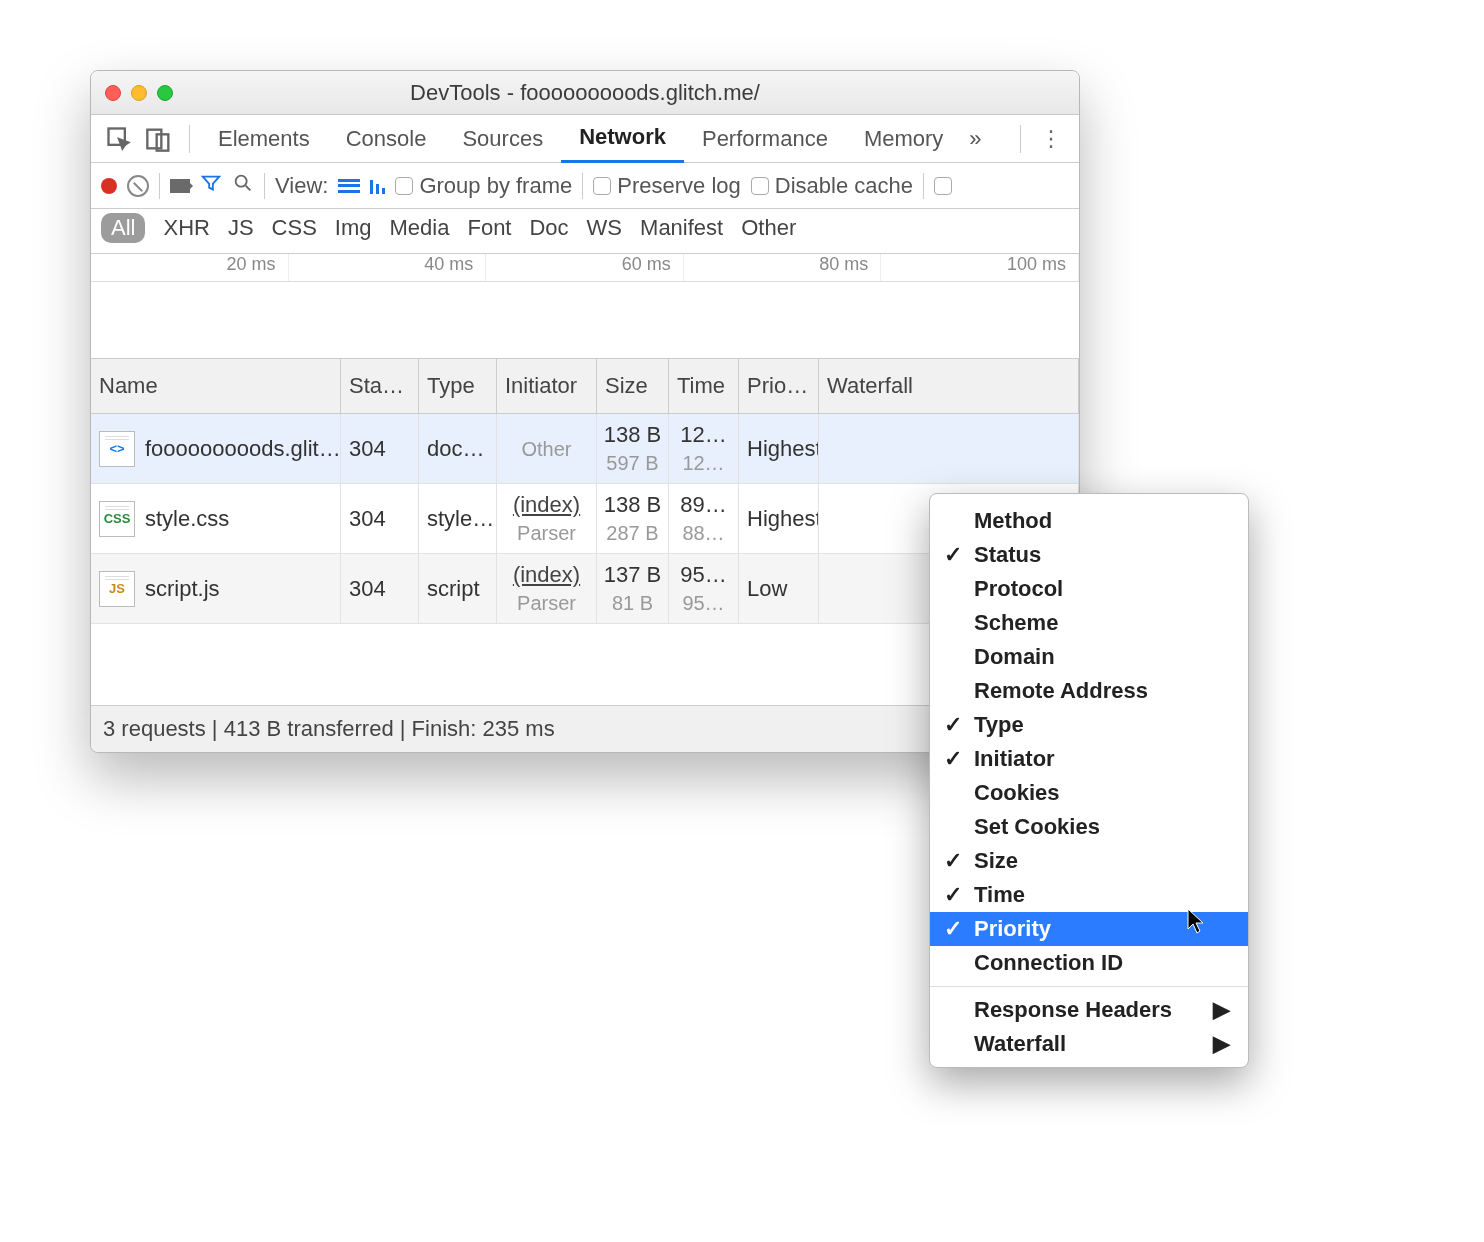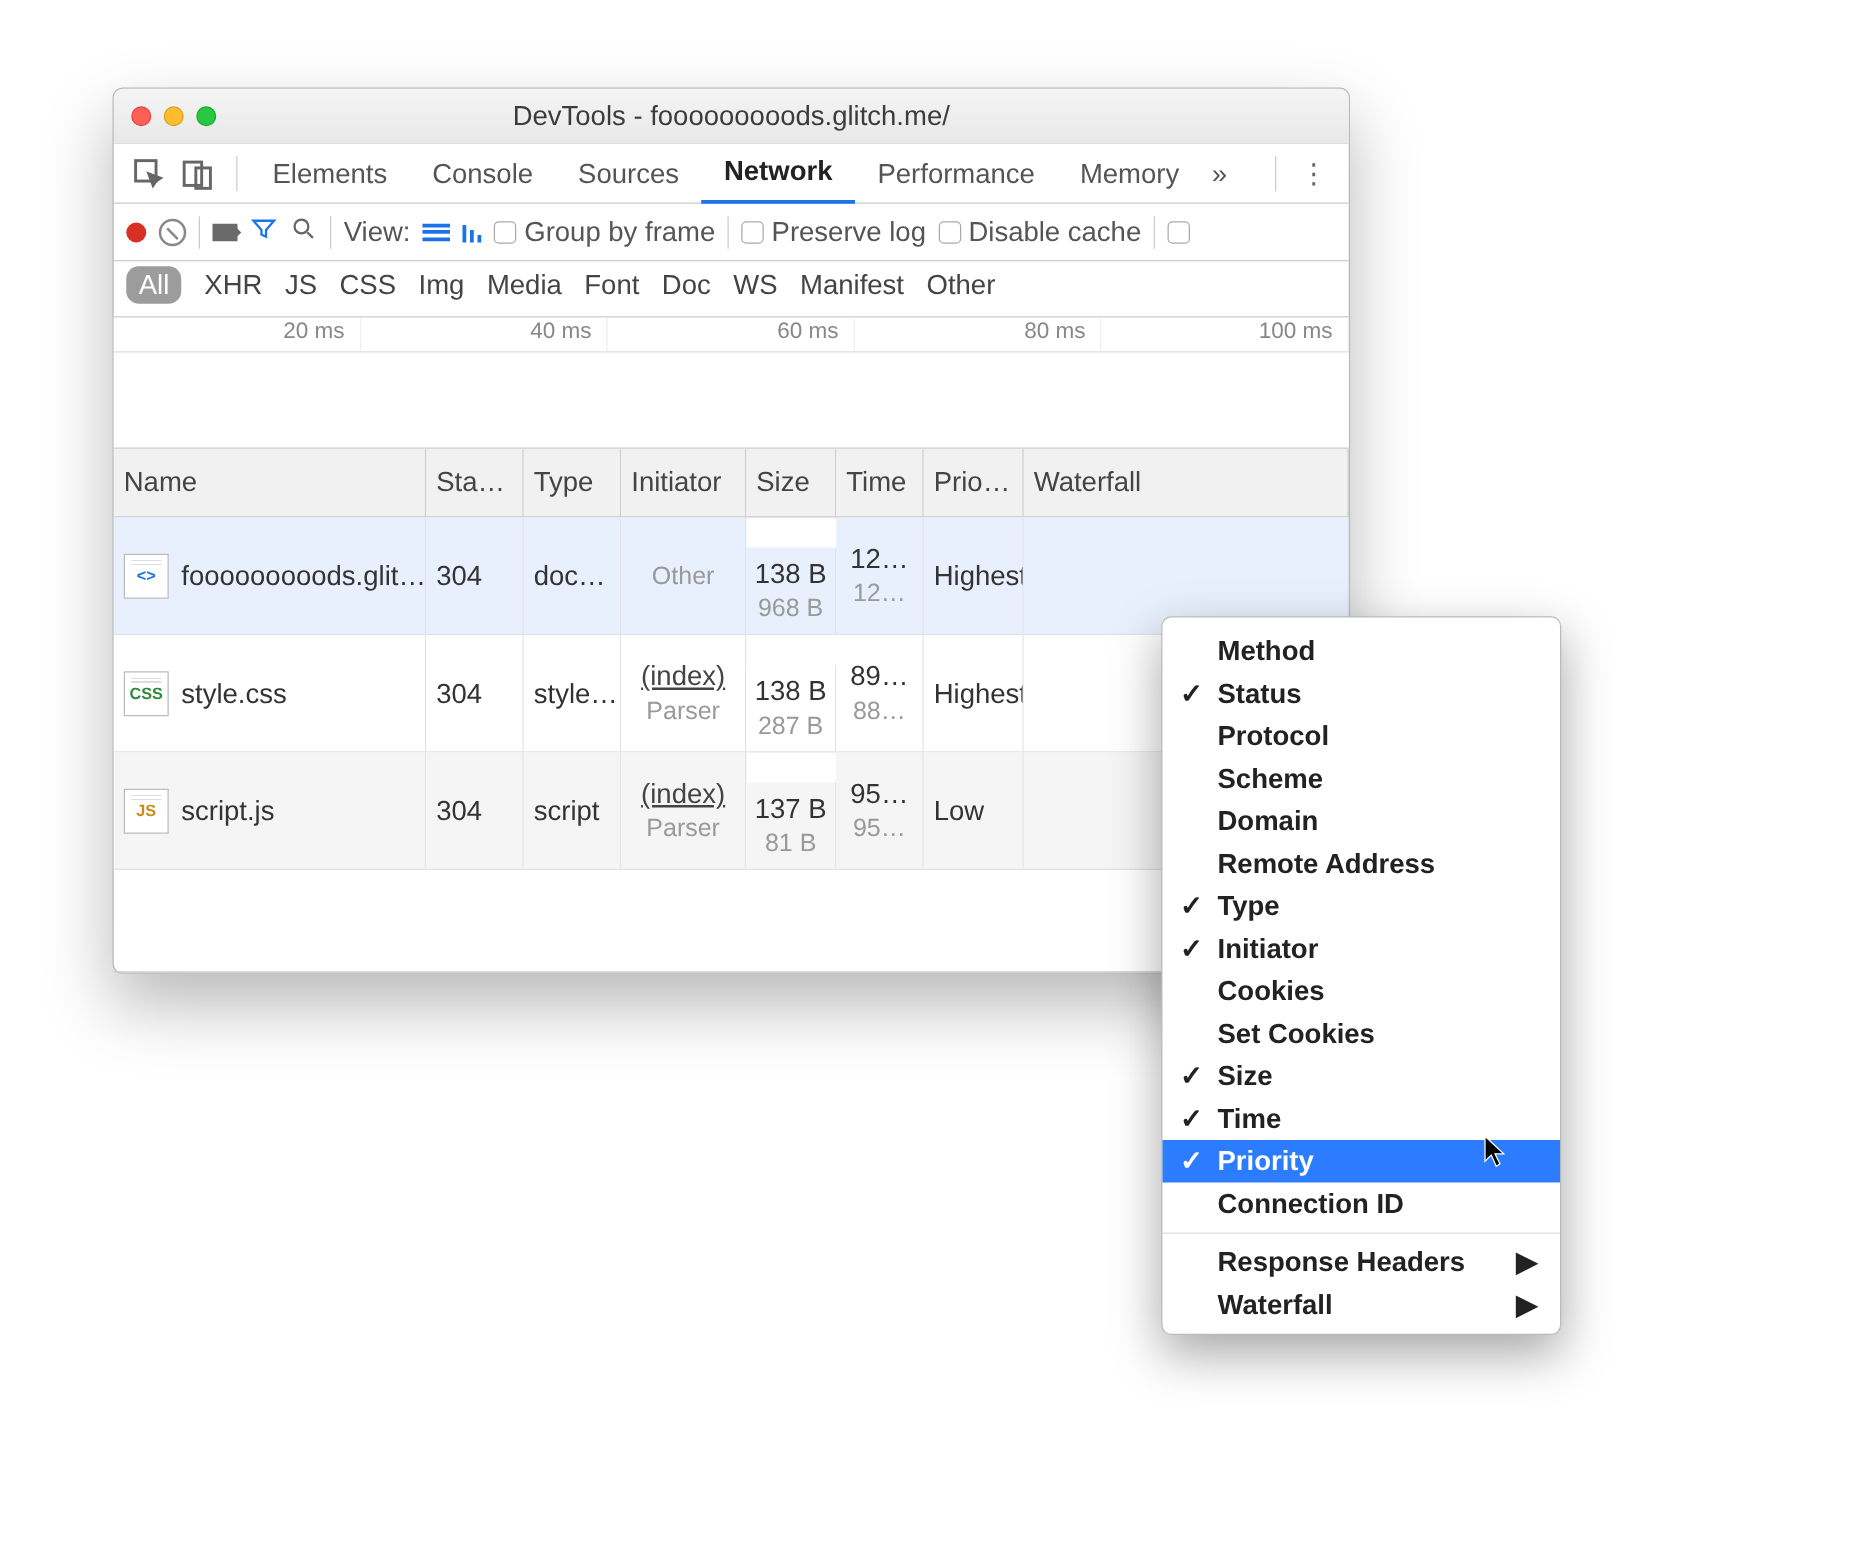--- a/index.html
+++ b/index.html
@@ -43,21 +43,21 @@
 .timeline .marks span { flex:1; text-align:right; padding-right:12px; border-right:1px solid #eee; }
 .grid { display:grid; grid-template-columns: 250px 78px 78px 100px 72px 70px 80px 260px; }
 .grid .hd { background:#f1f1f1; border-bottom:1px solid #ccc; border-right:1px solid #ccc; padding:14px 8px; color:#444; font-weight:400; white-space:nowrap; overflow:hidden; text-overflow:ellipsis; }
 .grid .cell { border-bottom:1px solid #e2e2e2; border-right:1px solid #e2e2e2; padding:8px 8px; color:#333; white-space:nowrap; overflow:hidden; text-overflow:ellipsis; display:flex; align-items:center; }
 .row1 .cell { background:#e8f0fe; }
 .row2 .cell { background:#fff; }
 .row3 .cell { background:#f5f5f5; }
 .sub { color:#999; font-size:20px; }
 .stack { flex-direction:column; align-items:flex-start; justify-content:center; gap:2px; }
 .stack .sub { margin-top:2px; }
-.num { text-align:right; align-items:flex-end; justify-content:center; flex-direction:column;margin-top:24px; }
+.num { text-align:right; align-items:flex-end; justify-content:center; flex-direction:column; }
 .link { color:#444; text-decoration:underline; }
 .fileicon { width:36px; height:36px; border:1px solid #bbb; background:#fff; margin-right:10px; display:flex; align-items:center; justify-content:center; font-size:13px; font-weight:bold; flex-shrink:0; position:relative; }
 .fileicon::before { content:""; position:absolute; top:4px; left:5px; right:5px; height:5px; background:repeating-linear-gradient(#ddd,#ddd 1px,transparent 1px,transparent 3px); }
 .fileicon.doc { color:#1a73e8; }
 .fileicon.css { color:#2e8b3c; }
 .fileicon.js { color:#c98c1c; }
 .emptyrows { height:82px; border-bottom:1px solid #ccc; }
 .statusbar { padding:10px 12px; color:#444; background:#f0f0f0; border-radius:0 0 8px 8px; }
 .ctxmenu { position:absolute; left:838px; top:422px; width:320px; background:#fff; border:1px solid #bbb; border-radius:8px; box-shadow:0 15px 40px rgba(0,0,0,0.35); padding:10px 0 6px; z-index:50; }
 .ctxmenu .mi { padding:4px 18px 4px 44px; position:relative; color:#222; cursor:pointer;font-weight:bold; }
@@ -190,21 +190,21 @@
           <span class="fileicon doc">&lt;&gt;</span>
           <span>fooooooooods.glit…</span>
         </div>
         <div class="cell">304</div>
         <div class="cell">doc…</div>
         <div class="cell stack">
           <span class="sub">Other</span>
         </div>
         <div class="cell stack num">
           <span>138 B</span>
-          <span class="sub">968 B</span>
+          <span class="sub">597 B</span>
         </div>
         <div class="cell stack">
           <span>12…</span>
           <span class="sub">12…</span>
         </div>
         <div class="cell">Highest</div>
         <div class="cell"></div>
       </div>
       <div class="grid row2">
         <div class="cell">
@@ -247,20 +247,21 @@
           <span>95…</span>
           <span class="sub">95…</span>
         </div>
         <div class="cell">Low</div>
         <div class="cell"></div>
       </div>
     </div>
 
   <div class="emptyrows"></div>
 
+  <div class="statusbar">3 requests | 413 B transferred | Finish: 235 ms</div>
 
   <div class="ctxmenu">
     <div id="ctx-host">
         <div class="mi"><span>Method</span></div>
         <div class="mi"><span class="ck">✓</span><span>Status</span></div>
         <div class="mi"><span>Protocol</span></div>
         <div class="mi"><span>Scheme</span></div>
         <div class="mi"><span>Domain</span></div>
         <div class="mi"><span>Remote Address</span></div>
         <div class="mi"><span class="ck">✓</span><span>Type</span></div>

